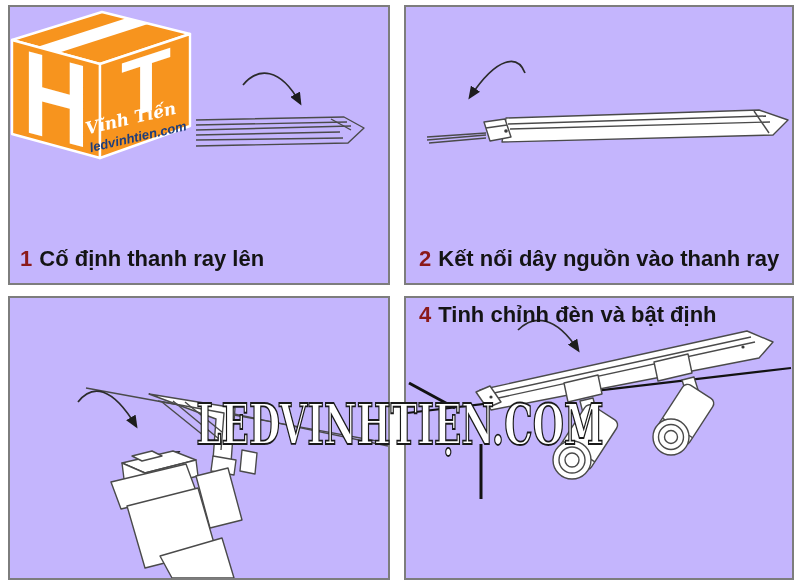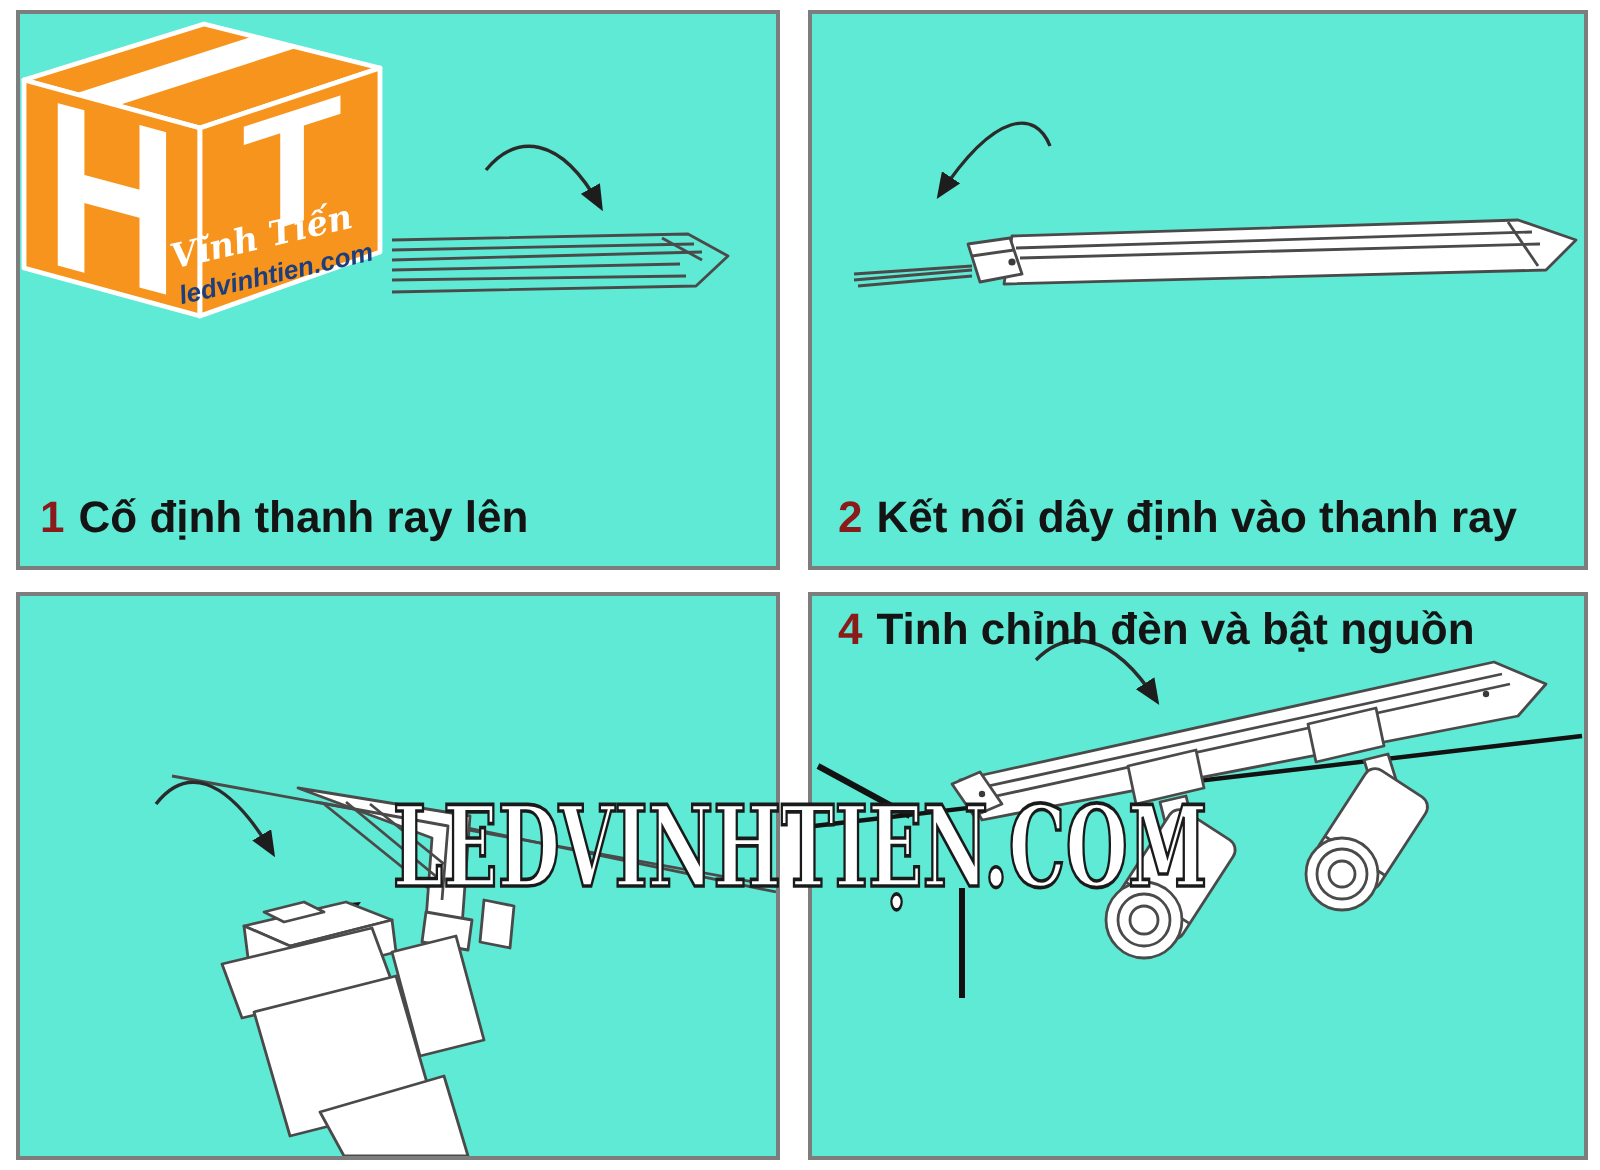--- a/index.html
+++ b/index.html
@@ -1,18 +1,18 @@
 <!DOCTYPE html>
 <html><head>
 <meta charset="utf-8">
 <style>
   html,body{margin:0;padding:0}
   body{width:800px;height:585px;position:relative;background:#fff;
        font-family:"Liberation Sans",sans-serif;overflow:hidden}
-  .panel{position:absolute;border:2px solid #7d7d7d;background:#5eead4}
+  .panel{position:absolute;border:2px solid #7d7d7d;background:#c4b5fd}
   .p1{left:8px;top:5px;width:378px;height:276px}
   .p2{left:404px;top:5px;width:386px;height:276px}
   .p3{left:8px;top:296px;width:378px;height:280px}
   .p4{left:404px;top:296px;width:386px;height:280px}
   .panel > svg{position:absolute;left:0;top:0;width:100%;height:100%;display:block}
   .title{position:absolute;font-weight:bold;font-size:22px;color:#141414;
          white-space:nowrap;z-index:5;line-height:1.15}
   .num{color:#8B1A1A;margin-right:7px}
   .t1{left:10px;bottom:12px}
   .t2{left:13px;bottom:12px}
@@ -73,21 +73,21 @@
       <path class="ln" d="M348,104 L363,126"></path>
     </g>
     <g>
       <path class="wf" d="M78,115 L99,112 L105,130 L84,134 Z"></path>
       <path class="ln" d="M80,121 L101,118"></path>
       <circle cx="100" cy="124" r="1.8" fill="#3a3a3a" stroke="none"></circle>
     </g>
     <path class="arrow" d="M119,66 C112,48 92,48 64,90" marker-end="url(#m2)"></path>
   </svg>
   <div class="title t2">
-    <span class="num">2</span><span>Kết nối dây định vào thanh ray</span>
+    <span class="num">2</span><span>Kết nối dây nguồn vào thanh ray</span>
   </div>
 </div>
 
 <div class="panel p3">
   <svg viewBox="0 0 378 280">
     <defs>
       <marker id="m3" markerUnits="userSpaceOnUse" markerWidth="13" markerHeight="11" refX="10" refY="5.5" orient="auto-start-reverse">
         <path d="M0,0 L13,5.5 L0,11 Z" fill="#1d1d1d"></path>
       </marker>
       <marker id="m3d" markerUnits="userSpaceOnUse" markerWidth="14" markerHeight="13" refX="10" refY="6.5" orient="auto-start-reverse">
@@ -164,21 +164,21 @@
         <rect class="wf" x="-17" y="-2" width="36" height="54" rx="6"></rect>
         <line class="ln" x1="-17" y1="41" x2="19" y2="41"></line>
       </g>
       <circle class="wf" cx="265" cy="139" r="18"></circle>
       <circle class="wf" cx="265" cy="139" r="12.5"></circle>
       <circle class="wf" cx="265" cy="139" r="6.5"></circle>
     </g>
     <path class="arrow" d="M112,32 C128,16 150,18 172,52" marker-end="url(#m4)"></path>
   </svg>
   <div class="title t4">
-    <span class="num">4</span><span>Tinh chỉnh đèn và bật nguồn</span>
+    <span class="num">4</span><span>Tinh chỉnh đèn và bật định</span>
   </div>
 </div>
 
 <div class="watermark">LEDVINHTIẸN.COM</div>
 
 <svg class="logo" viewBox="0 0 192 162">
   <g stroke="#fff" stroke-width="2.4" stroke-linejoin="round">
     <polygon points="8,40 98,12 186,34 96,64" fill="#F7941E"></polygon>
     <polygon points="33,47 123,18 144,24 54,53" fill="#ffffff" stroke="none"></polygon>
     <polygon points="8,40 96,64 96,158 8,134" fill="#F7941E"></polygon>

